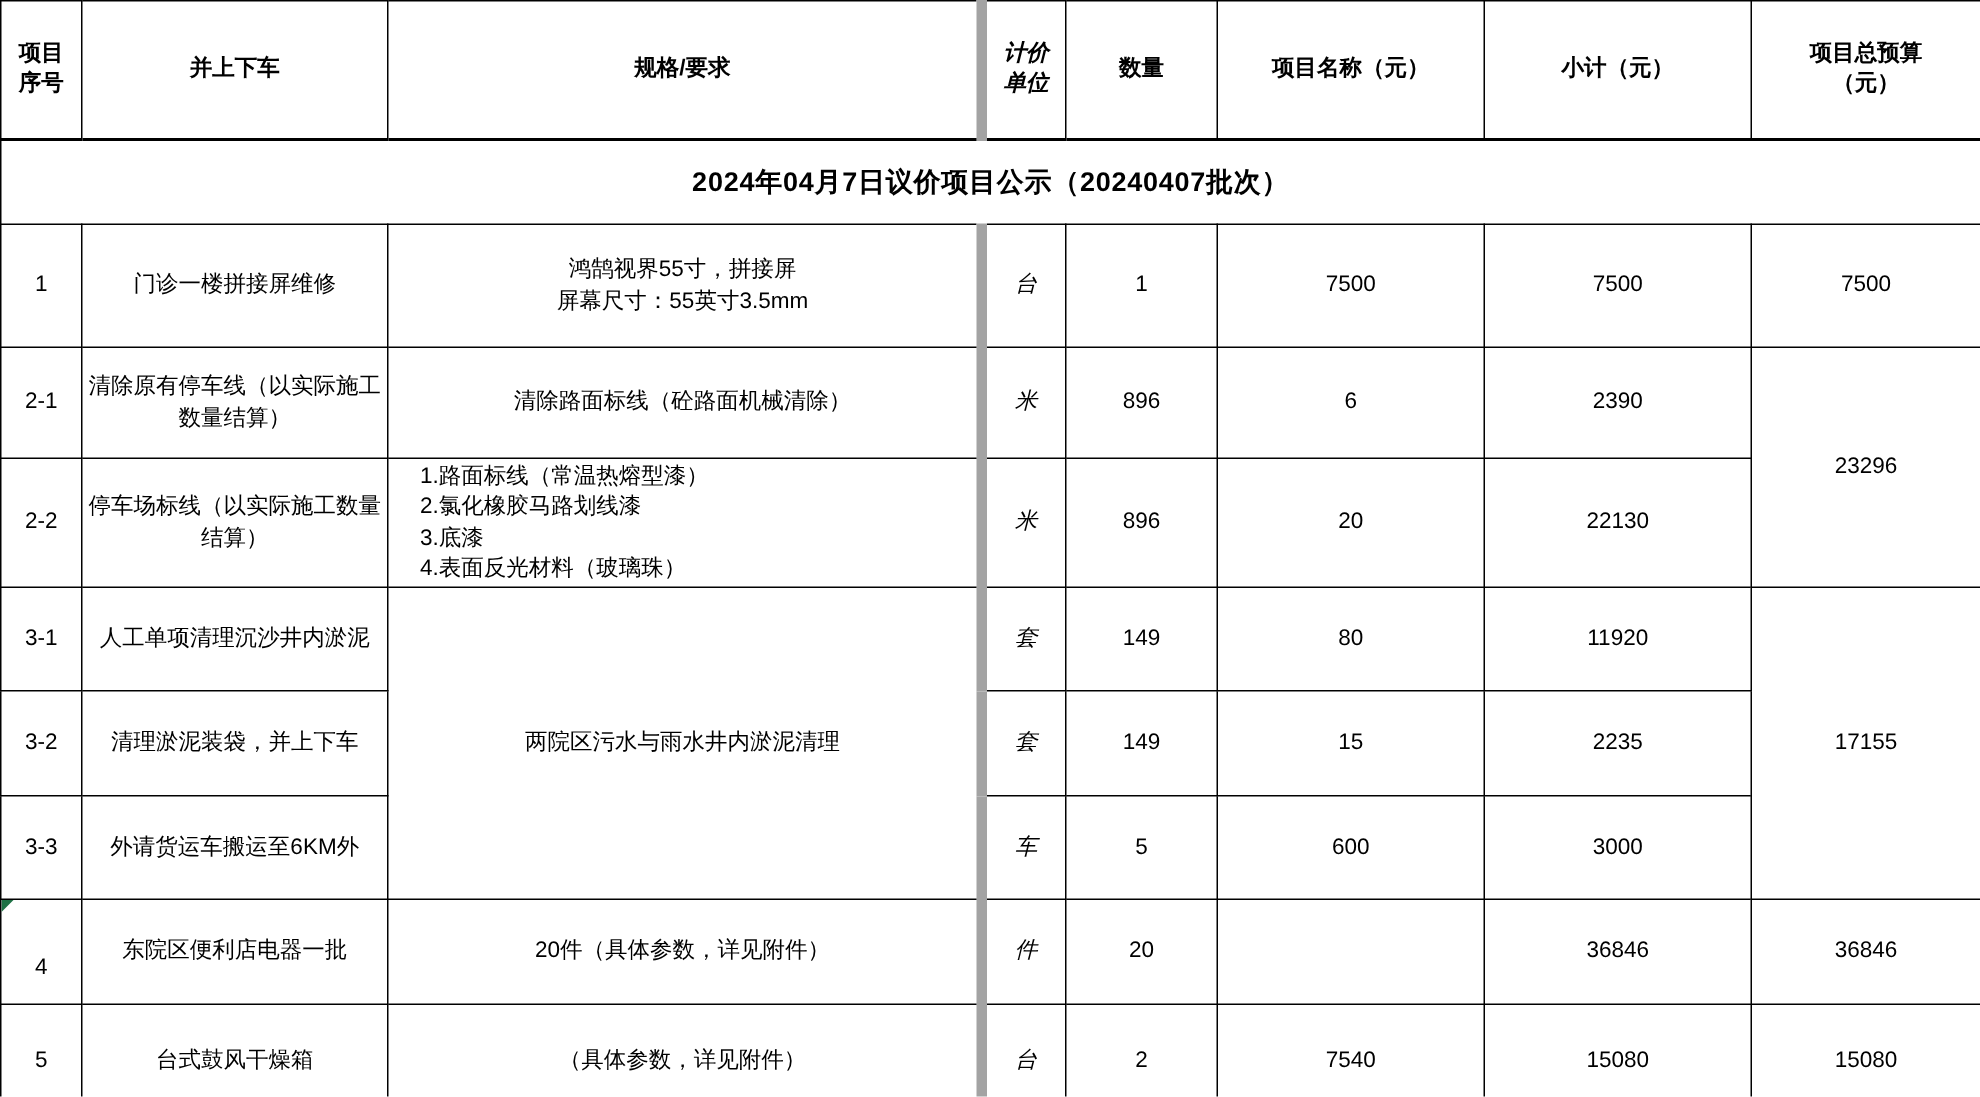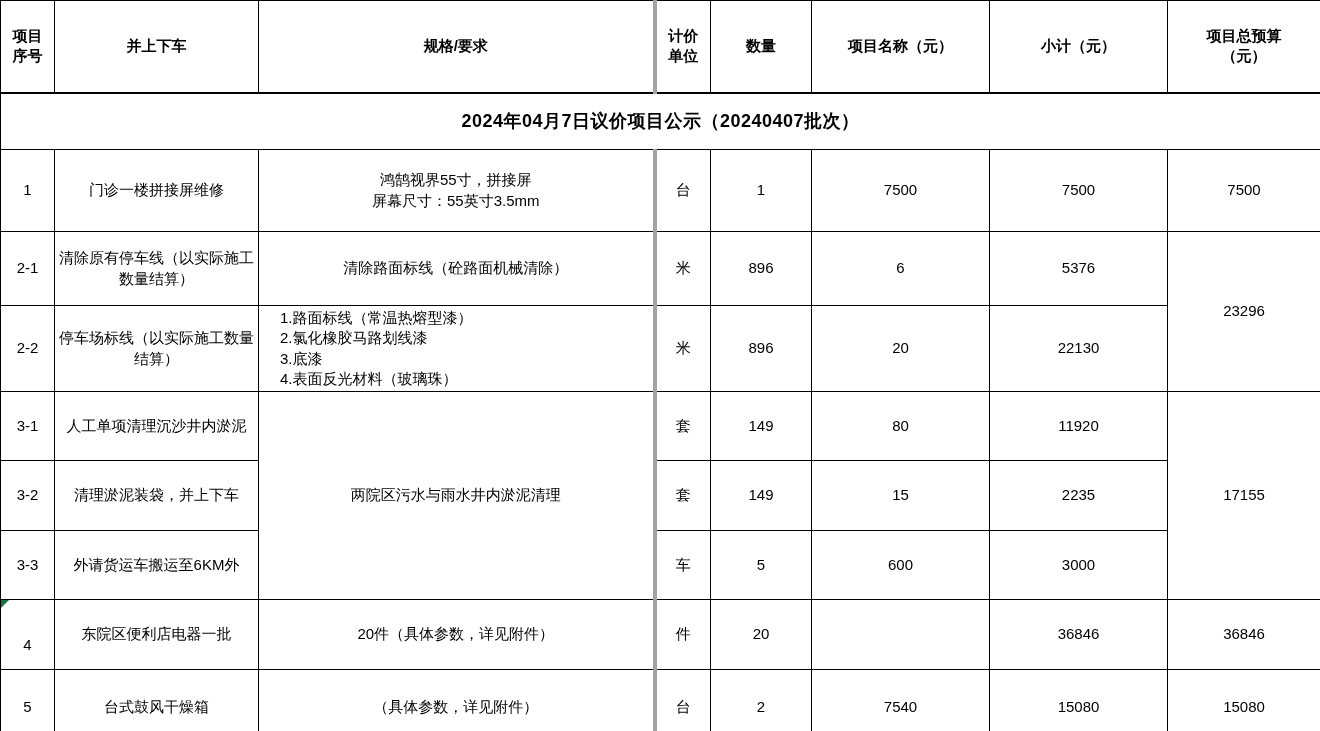--- a/index.html
+++ b/index.html
@@ -28,21 +28,21 @@
     font-size:18px;
     font-weight:bold;
     letter-spacing:0.5px;
     margin-top:36px;
   }
   thead th {
     font-weight:bold;
     font-size:15px;
     border-bottom:2px solid #000;
   }
-  .bL2 { border-left:4px solid #a3a3a3; }   
+  .bL2 { border-left:7px solid #a3a3a3;font-style:italic; }   
   .left { text-align:left; padding-left:21px; }
   .rel { position:relative; }
   .err-tri {
     position:absolute; top:0; left:0; width:0; height:0;
     border-top:8px solid #1e7145;
     border-right:8px solid transparent;
   }
 </style>
 </head>
 <body>
@@ -95,21 +95,21 @@
     <td>7500</td>
   </tr>
 
   <tr style="height:74px">
     <td>2-1</td>
     <td>清除原有停车线（以实际施工数量结算）</td>
     <td>清除路面标线（砼路面机械清除）</td>
     <td class="bL2">米</td>
     <td>896</td>
     <td>6</td>
-    <td>5376</td>
+    <td>2390</td>
     <td rowspan="2">23296</td>
   </tr>
 
   <tr style="height:82px">
     <td>2-2</td>
     <td>停车场标线（以实际施工数量结算）</td>
     <td class="left">1.路面标线（常温热熔型漆）
 2.氯化橡胶马路划线漆
 3.底漆
 4.表面反光材料（玻璃珠）</td>

